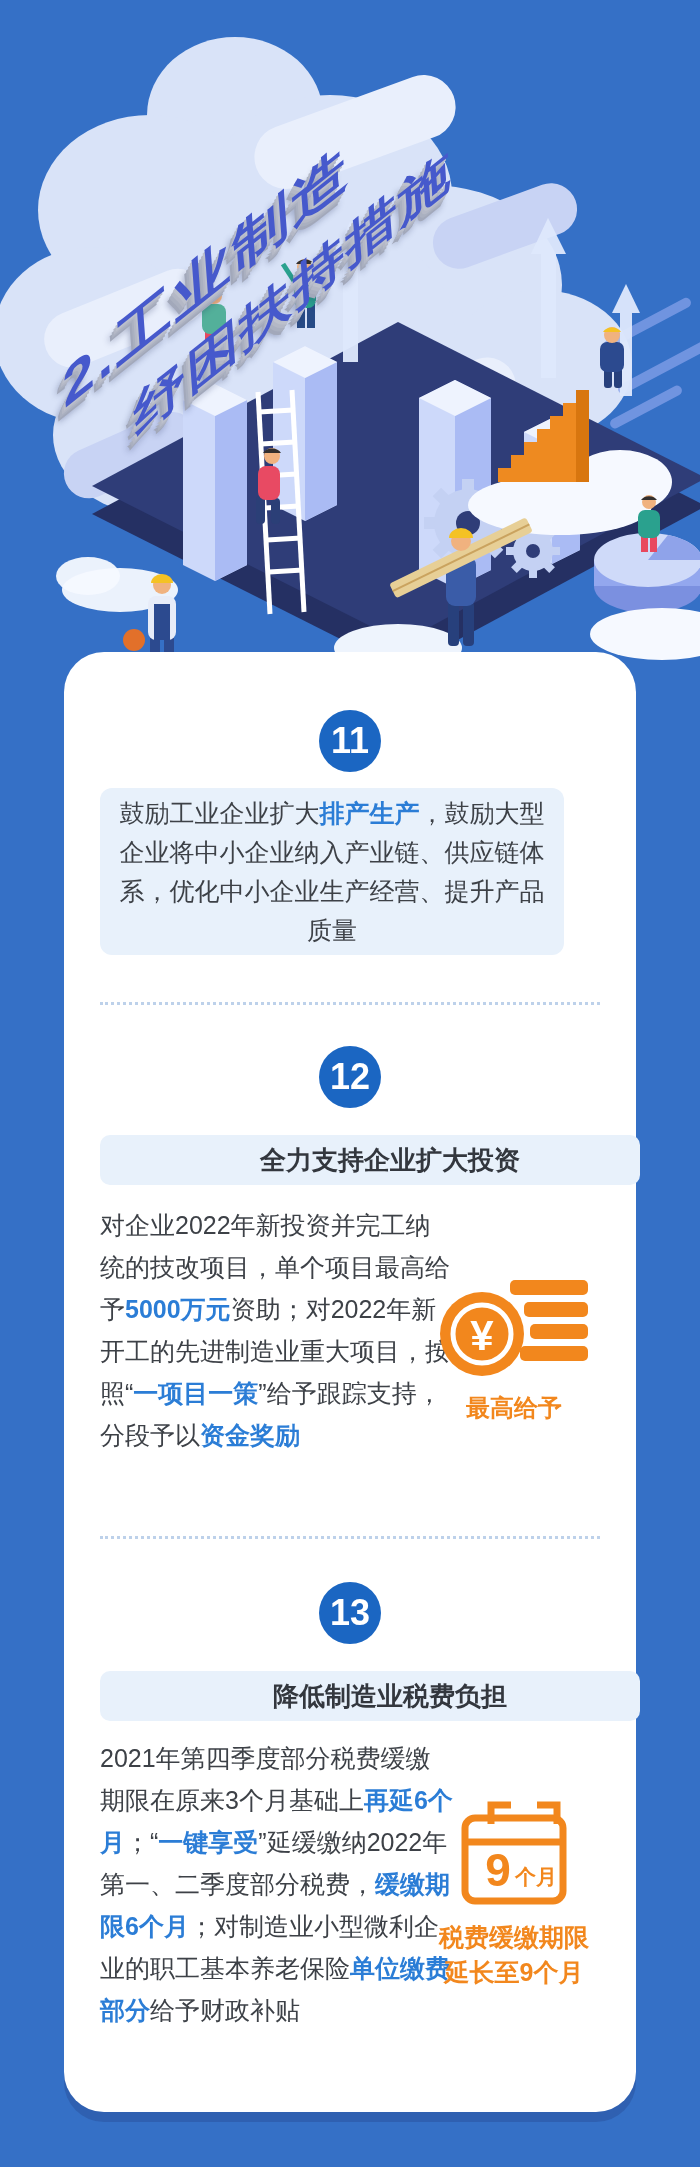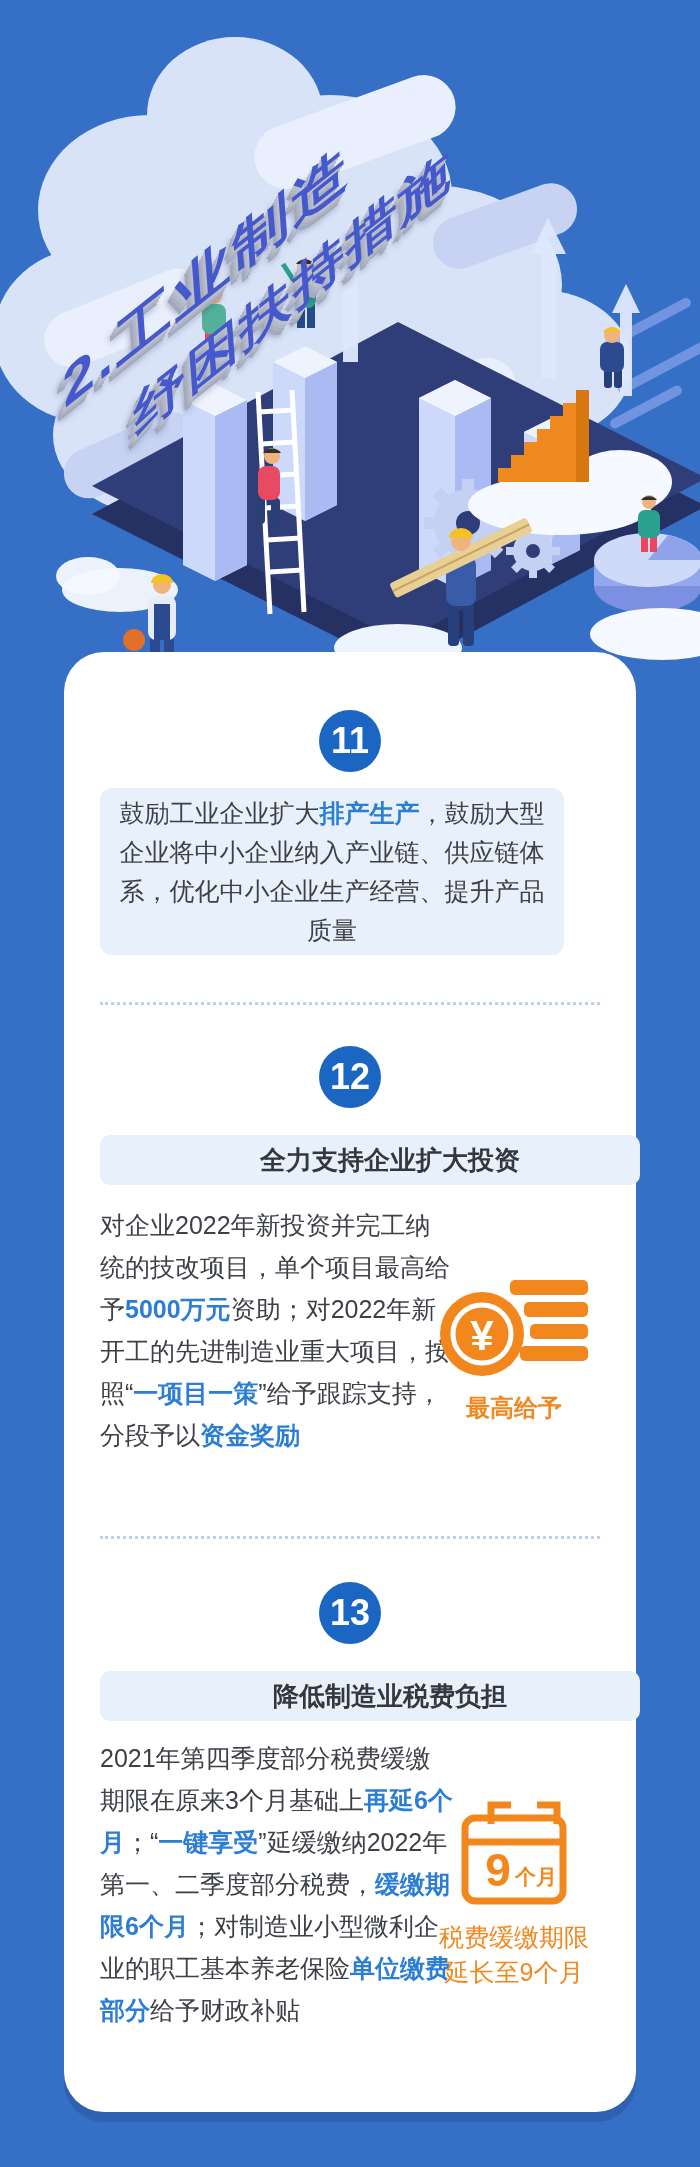--- a/index.html
+++ b/index.html
@@ -23,21 +23,21 @@
             text-align:center;font-size:25px;line-height:39px;color:#3d4147;font-weight:500;padding:6px 16px;}
   .title-box{position:absolute;left:36px;width:500px;height:50px;background:#e8f1fb;border-radius:10px;
              text-align:center;line-height:50px;font-size:26px;font-weight:700;color:#33373e;padding-left:40px;}
   .divider{position:absolute;left:36px;width:500px;height:0;border-top:3px dotted #bdd1ea;}
   .body-text{position:absolute;left:36px;width:354px;font-size:25px;line-height:42px;color:#3d4147;font-weight:500;text-align:left;}
   .hl{color:#2b7dd6;font-weight:700;}
   .icon-col{position:absolute;right:22px;width:200px;text-align:center;color:#f2871d;}
   .cap1{font-size:24px;line-height:31px;font-weight:700;margin-top:8px;}
   .cap2{font-size:24px;line-height:36px;font-weight:700;}
   .cap2 .big{font-size:28px;font-weight:800;}
-  .capcal{font-size:25px;line-height:35px;font-weight:400;margin-top:10px;}
+  .capcal{font-size:25px;line-height:35px;font-weight:700;margin-top:10px;}
 </style>
 </head>
 <body>
 
 <div class="poster">
 
   <div class="hero">
     <svg width="700" height="680" viewBox="0 0 700 680">
 
       <g fill="#d9e3f8">

